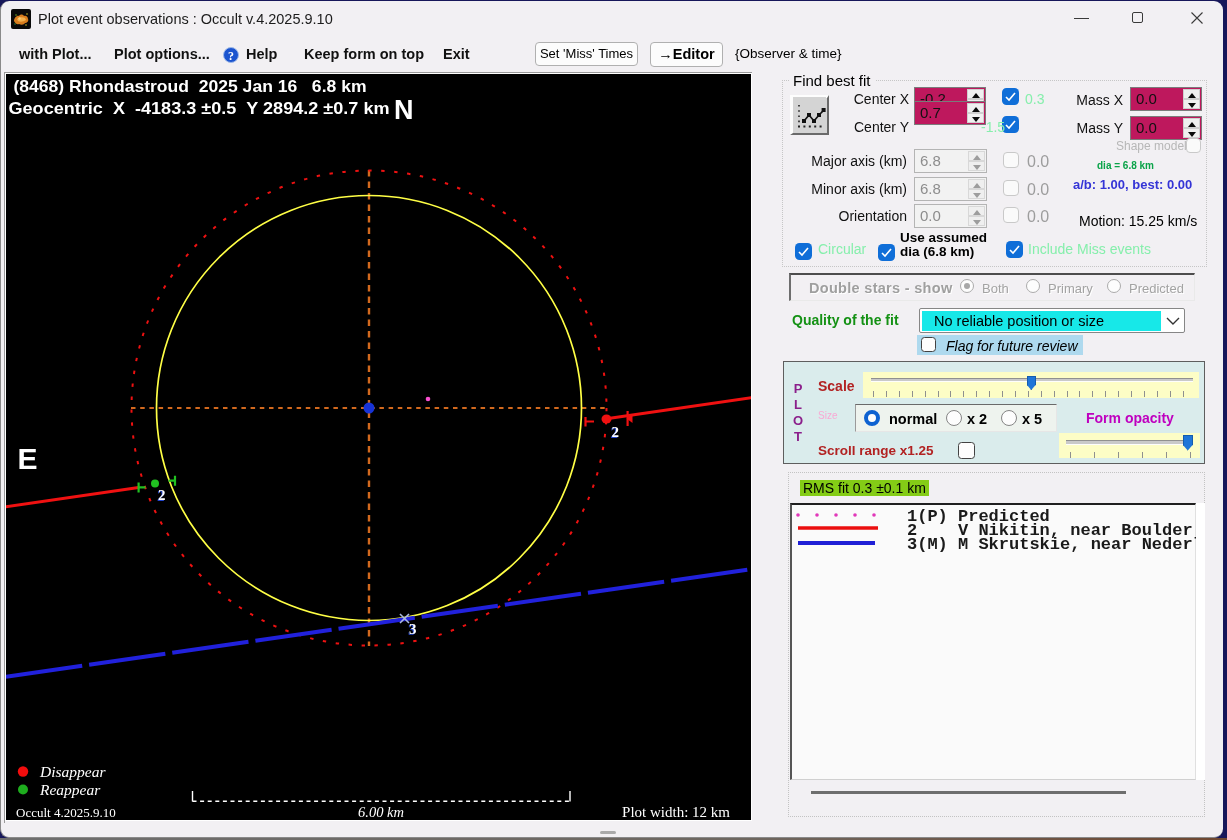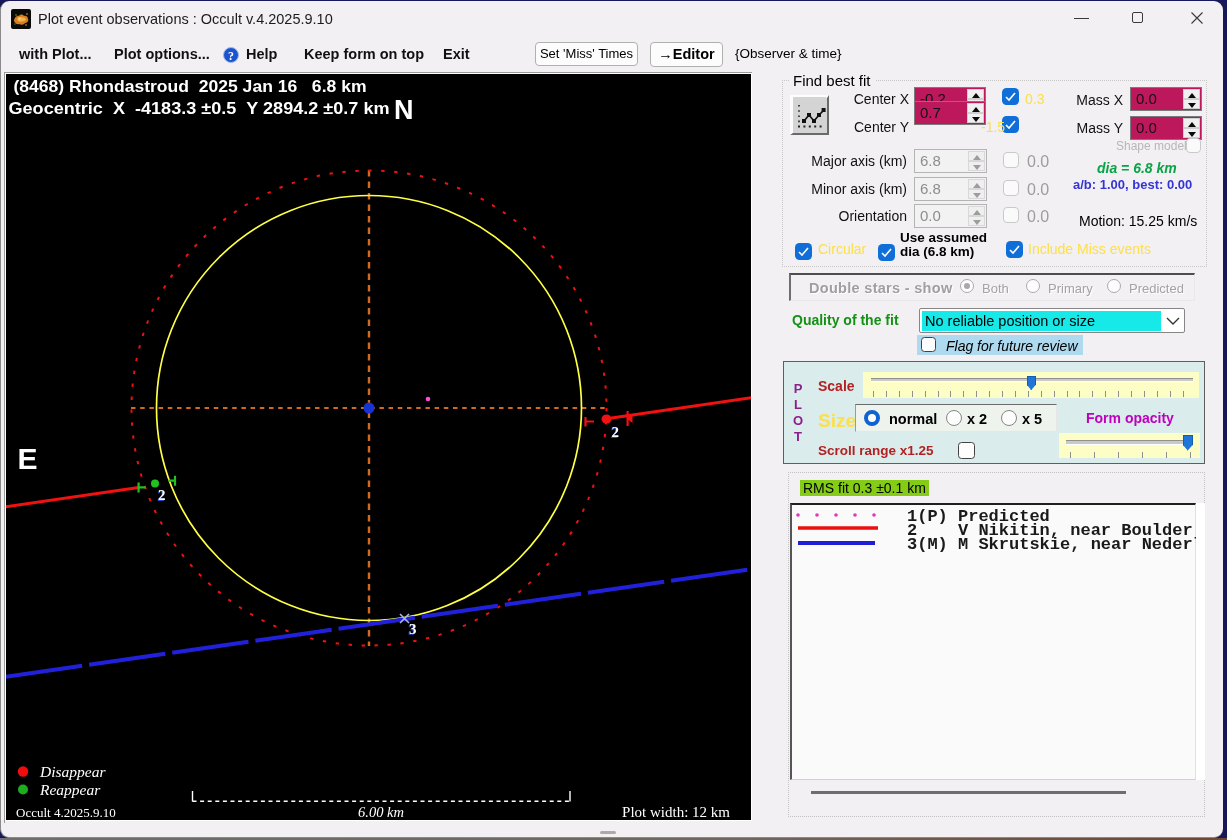--- a/index.html
+++ b/index.html
@@ -16,21 +16,21 @@
 .winbtn { top:12px; color:#3a3a3a; font-size:13px; }
 
 .menu { top:46px; font-size:14.5px; font-weight:bold; color:#111; }
 .btn { border:1px solid #b0b0b0; border-radius:4px; background:#fcfcfc; text-align:center; }
 
 #plotwrap { left:4px; top:72px; width:748px; height:751px;
   border-top:1px solid #9a9a9a; border-left:1px solid #9a9a9a; }
 #plot { position:absolute; left:0; top:0; width:747px; height:748px;
   border:1px solid #ffffff; background:#000; }
 
-.lbl { font-size:14px; color:#fde047; white-space:nowrap; }
+.lbl { font-size:14px; color:#86efac; white-space:nowrap; }
 .lblr { font-size:14px; color:#111; text-align:right; white-space:nowrap; }
 .spin { background:#be185d; border:1px solid #7b7b7b; font-size:15px; color:#111;
   padding-left:5px; width:72px; height:24px; line-height:22px; }
 .spin .btns, .dspin .btns { position:absolute; right:1px; top:1px; width:17px; height:20px; }
 .sb { position:absolute; left:0; width:17px; height:10px; background:#f0f0f0; border:1px solid #cfcfcf; }
 .sb.up { top:0; } .sb.dn { top:10px; }
 .tri { position:absolute; left:4px; width:0; height:0; border-left:4px solid transparent; border-right:4px solid transparent; }
 .tri.u { top:2.5px; border-bottom:5px solid #0a0a0a; }
 .tri.d { top:3px; border-top:5px solid #0a0a0a; }
 .dspin { background:#f2f2f2; border:1px solid #b4b4b4; font-size:15px; color:#8d8d8d;
@@ -211,21 +211,21 @@
 <div class="abs dspin" style="left:914px;top:149px">6.8<div class="btns">
       <div class="sb up">
         <div class="tri u"></div>
       </div>
       <div class="sb dn">
         <div class="tri d"></div>
       </div>
     </div></div>
 <div class="abs cbdis" style="left:1003px;top:152px"></div>
 <div class="abs graytxt" style="left:1027px;top:153px">0.0</div>
-<div class="abs" style="left:1097px;top:160px;font-size:14px;font-weight:bold;font-style:italic;color:#0aa348;white-space:nowrap">dia = 6.8 km</div>
+<div class="abs" style="left:1097px;top:160px;font-size:10px;font-weight:bold;color:#0aa348;white-space:nowrap">dia = 6.8 km</div>
 
 <div class="abs lblr" style="left:757px;top:181px;width:150px">Minor axis (km)</div>
 <div class="abs dspin" style="left:914px;top:177px">6.8<div class="btns">
       <div class="sb up">
         <div class="tri u"></div>
       </div>
       <div class="sb dn">
         <div class="tri d"></div>
       </div>
     </div></div>
@@ -271,37 +271,37 @@
     <div style="position:absolute;left:2.5px;top:2.5px;width:6px;height:6px;border-radius:50%;background:#a8a8a8"></div>
   </div>
 <div class="abs" style="left:982px;top:281px;font-size:13px;color:#a3a3a3;text-shadow:1px 1px 0 #fff">Both</div>
 <div class="abs radio" style="left:1026px;top:279px;width:14px;height:14px;border:1.5px solid #ababab"></div>
 <div class="abs" style="left:1048px;top:281px;font-size:13px;color:#a3a3a3;text-shadow:1px 1px 0 #fff">Primary</div>
 <div class="abs radio" style="left:1107px;top:279px;width:14px;height:14px;border:1.5px solid #ababab"></div>
 <div class="abs" style="left:1129px;top:281px;font-size:13px;color:#a3a3a3;text-shadow:1px 1px 0 #fff">Predicted</div>
 
 <div class="abs" style="left:792px;top:312px;font-size:14px;font-weight:bold;color:#149114">Quality of the fit</div>
 <div class="abs" style="left:919px;top:308px;width:266px;height:25px;border:1px solid #868686;border-radius:2px;background:#fff"></div>
-<div class="abs" style="left:922px;top:310.5px;width:239px;height:20px;background:#17e8e8;font-size:14.5px;line-height:20px;padding-left:3px">No reliable position or size</div>
+<div class="abs" style="left:922px;top:310.5px;width:239px;height:20px;background:#17e8e8;font-size:14.5px;line-height:20px;padding-left:12px">No reliable position or size</div>
 <svg class="abs" style="left:1166px;top:314px" width="14" height="14">
     <path d="M1,4 L7,10 L13,4" fill="none" stroke="#333" stroke-width="1.4"></path>
   </svg>
 
 <div class="abs" style="left:917px;top:335px;width:166px;height:20px;background:#aed9ee"></div>
 <div class="abs cbwhite" style="left:921px;top:337px;width:15px;height:15px"></div>
 <div class="abs" style="left:946px;top:338px;font-size:14px;font-style:italic">Flag for future review</div>
 
 <div class="abs" style="left:783px;top:361px;width:422px;height:103px;background:#daecec;border:1.5px solid #5e5e5e"></div>
 <div class="abs" style="left:791px;top:381px;width:14px;font-size:13px;font-weight:bold;color:#8b1f8b;line-height:16px;text-align:center">P<br>L<br>O<br>T</div>
 <div class="abs" style="left:818px;top:378px;font-size:14px;font-weight:bold;color:#b22222">Scale</div>
 <div class="abs" style="left:863px;top:372px;width:336px;height:26px;background:#fdfdc6"></div>
 <div class="abs" style="left:871px;top:377.5px;width:322px;height:4.5px;background:#c9c9c9;border-top:1px solid #909090;border-bottom:1px solid #fdfdfd"></div>
 <div class="abs" style="left:873px;top:391px;width:322px;height:6px;background:repeating-linear-gradient(90deg,#8f8f8f 0,#8f8f8f 1px,transparent 1px,transparent 12.9px)"></div>
 <div class="abs" style="left:1026.5px;top:375.5px;width:9.5px;height:14.5px;background:#1f75d8;border:1px solid #155cae;clip-path:polygon(0 0,100% 0,100% 62%,50% 100%,0 62%)"></div>
-<div class="abs" style="left:818px;top:410px;font-size:19px;font-weight:bold;color:#fde047">Size</div>
+<div class="abs" style="left:818px;top:410px;font-size:10px;font-weight:normal;color:#f9a8d4">Size</div>
 <div class="abs" style="left:855px;top:404px;width:202px;height:28px;background:#eef3ee;border-top:1.5px solid #6a6a6a;border-left:1px solid #9a9a9a;border-right:1px solid #e6e6e6;border-bottom:1px solid #e6e6e6"></div>
 <div class="abs radio" style="left:864px;top:410px;width:16px;height:16px;border:4.5px solid #0e62d1"></div>
 <div class="abs" style="left:889px;top:411px;font-size:14.5px;font-weight:bold">normal</div>
 <div class="abs radio" style="left:946px;top:410px;width:16px;height:16px;border:1.5px solid #858585"></div>
 <div class="abs" style="left:967px;top:411px;font-size:14.5px;font-weight:bold">x 2</div>
 <div class="abs radio" style="left:1001px;top:410px;width:16px;height:16px;border:1.5px solid #858585"></div>
 <div class="abs" style="left:1022px;top:411px;font-size:14.5px;font-weight:bold">x 5</div>
 <div class="abs" style="left:1086px;top:410px;font-size:14px;font-weight:bold;color:#bf00bf">Form opacity</div>
 <div class="abs" style="left:1059px;top:433px;width:141px;height:25px;background:#fdfdc6"></div>
 <div class="abs" style="left:1066px;top:440px;width:117px;height:4.5px;background:#c9c9c9;border-top:1px solid #909090;border-bottom:1px solid #fdfdfd"></div>

